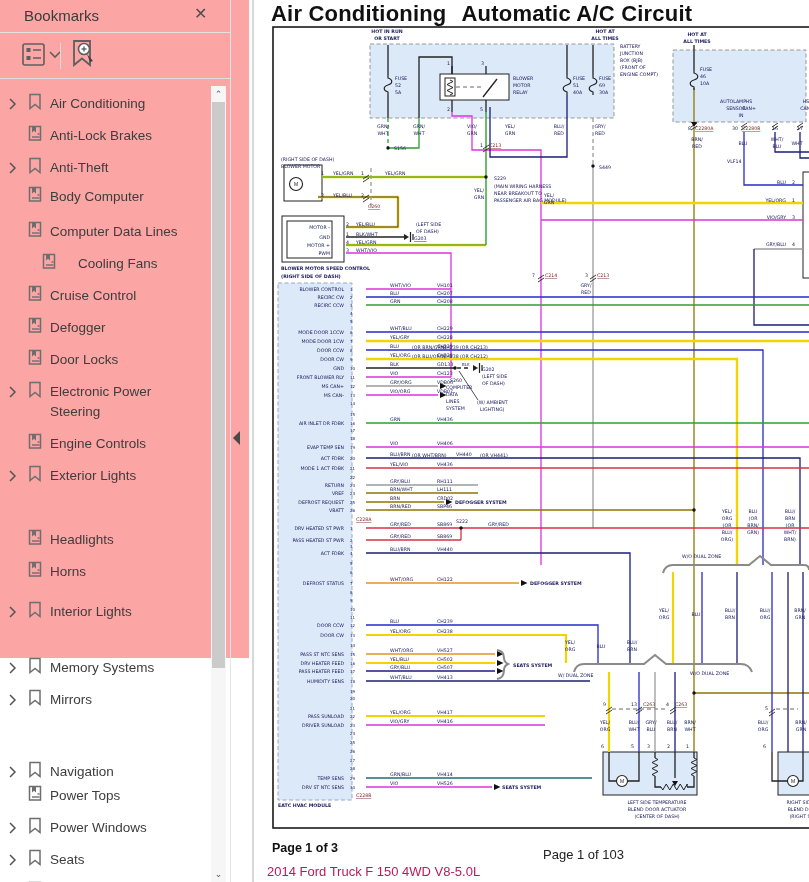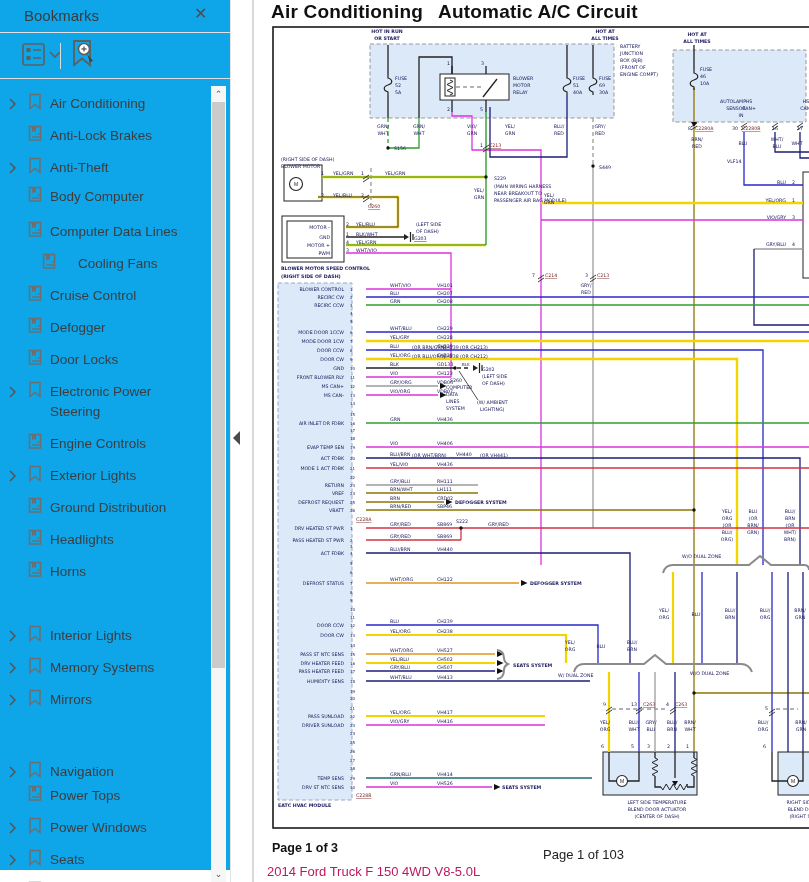--- a/index.html
+++ b/index.html
@@ -1,28 +1,28 @@
 <!DOCTYPE html>
 <html><head>
 <meta charset="utf-8">
 <style>
   html,body{margin:0;padding:0;}
   body{width:809px;height:882px;position:relative;overflow:hidden;background:#fff;
        font-family:"Liberation Sans",sans-serif;}
   
   #page-edge{position:absolute;left:252px;top:0;width:2px;height:882px;background:#d8d8d8;}
-  #doc-title{position:absolute;left:271px;top:1px;font-size:19px;font-weight:600;color:#101010;
+  #doc-title{position:absolute;left:271px;top:1px;font-size:22px;font-weight:600;color:#101010;
              letter-spacing:.2px;white-space:nowrap;}
   #doc-title .gap{display:inline-block;width:15px;}
   #diagram-svg{position:absolute;left:0;top:0;}
   #footer-note{position:absolute;left:272px;top:841px;font-size:12.5px;font-weight:700;color:#111;}
   #footer-page{position:absolute;left:543px;top:847px;font-size:13px;color:#222;}
   #footer-vehicle{position:absolute;left:267px;top:864px;font-size:13px;color:#be185d;}
   
-  #sidebar{position:absolute;left:0;top:0;width:230px;height:870px;background:#0ea5e9;z-index:5;}
+  #sidebar{position:absolute;left:0;top:0;width:230px;height:658px;background:#fca5a5;z-index:5;padding-left:19px;}
   #sb-header{position:absolute;left:0;top:0;width:230px;height:32px;}
   #sb-title{position:absolute;left:24px;top:7px;font-size:15px;color:#3b3b3b;}
   #sb-close{position:absolute;left:194px;top:4px;font-size:16px;color:#4d4d4d;cursor:pointer;}
   .hline{position:absolute;left:0;width:230px;height:1px;background:#e2e2e2;}
   #sb-toolbar{position:absolute;left:0;top:33px;width:230px;height:45px;}
   .tb-sep{position:absolute;left:60px;top:10px;width:1px;height:26px;background:#dcdcdc;}
   #bm-list{position:absolute;left:0;top:86px;width:210px;height:796px;overflow:hidden;}
   .bm-row{position:absolute;left:0;width:208px;display:flex;align-items:flex-start;cursor:pointer;}
   .bm-chev{width:20px;padding-left:8px;padding-top:8px;flex:none;}
   .bm-ico{width:22px;padding-top:5px;flex:none;}
@@ -721,51 +721,41 @@
       </div>
       <div class="bm-row" style="top: 374px; height: 32px;">
         <div class="bm-chev"><svg width="10" height="12">
             <path d="M2,1 l5,5 l-5,5" fill="none" stroke="#555" stroke-width="1.5"></path>
           </svg></div>
         <div class="bm-ico"><svg width="14" height="17">
             <path d="M2,1.5 h10 v14 l-5,-4 l-5,4 z" fill="none" stroke="#6e6e6e" stroke-width="1.5"></path>
           </svg></div>
         <div class="bm-label">Exterior Lights</div>
       </div>
-      <div class="bm-row" style="top: 406px; height: 32px;">
-        <div class="bm-chev"></div>
-        <div class="bm-ico"><svg width="15" height="17">
-            <rect x="1.5" y="1.5" width="11" height="13.5" fill="none" stroke="#6e6e6e" stroke-width="1.5"></rect>
-            <path d="M4,1.5 v6 l2,-1.8 l2,1.8 v-6 z" fill="#6e6e6e"></path>
-            <line x1="9.5" y1="9" x2="11.5" y2="9" stroke="#6e6e6e" stroke-width="1.4"></line>
-            <line x1="4" y1="12" x2="11.5" y2="12" stroke="#6e6e6e" stroke-width="1.4"></line>
-          </svg></div>
-        <div class="bm-label">Ground Distribution</div>
-      </div>
       <div class="bm-row" style="top: 438px; height: 32px;">
         <div class="bm-chev"></div>
         <div class="bm-ico"><svg width="15" height="17">
             <rect x="1.5" y="1.5" width="11" height="13.5" fill="none" stroke="#6e6e6e" stroke-width="1.5"></rect>
             <path d="M4,1.5 v6 l2,-1.8 l2,1.8 v-6 z" fill="#6e6e6e"></path>
             <line x1="9.5" y1="9" x2="11.5" y2="9" stroke="#6e6e6e" stroke-width="1.4"></line>
             <line x1="4" y1="12" x2="11.5" y2="12" stroke="#6e6e6e" stroke-width="1.4"></line>
           </svg></div>
         <div class="bm-label">Headlights</div>
       </div>
       <div class="bm-row" style="top: 470px; height: 32px;">
         <div class="bm-chev"></div>
         <div class="bm-ico"><svg width="15" height="17">
             <rect x="1.5" y="1.5" width="11" height="13.5" fill="none" stroke="#6e6e6e" stroke-width="1.5"></rect>
             <path d="M4,1.5 v6 l2,-1.8 l2,1.8 v-6 z" fill="#6e6e6e"></path>
             <line x1="9.5" y1="9" x2="11.5" y2="9" stroke="#6e6e6e" stroke-width="1.4"></line>
             <line x1="4" y1="12" x2="11.5" y2="12" stroke="#6e6e6e" stroke-width="1.4"></line>
           </svg></div>
         <div class="bm-label">Horns</div>
       </div>
-      <div class="bm-row" style="top: 534px; height: 32px;">
+      <div class="bm-row" style="top: 510px; height: 32px;">
         <div class="bm-chev"><svg width="10" height="12">
             <path d="M2,1 l5,5 l-5,5" fill="none" stroke="#555" stroke-width="1.5"></path>
           </svg></div>
         <div class="bm-ico"><svg width="14" height="17">
             <path d="M2,1.5 h10 v14 l-5,-4 l-5,4 z" fill="none" stroke="#6e6e6e" stroke-width="1.5"></path>
           </svg></div>
         <div class="bm-label">Interior Lights</div>
       </div>
       <div class="bm-row" style="top: 566px; height: 32px;">
         <div class="bm-chev"><svg width="10" height="12">

